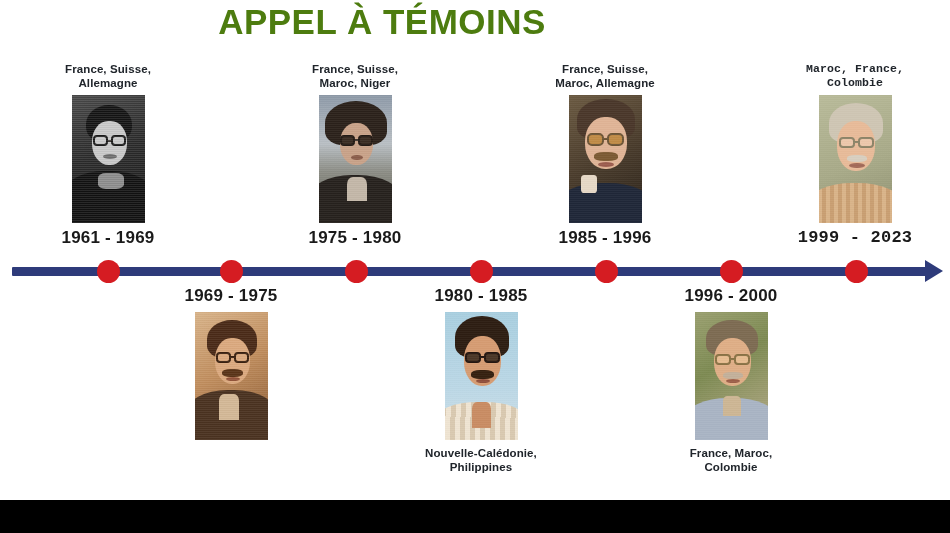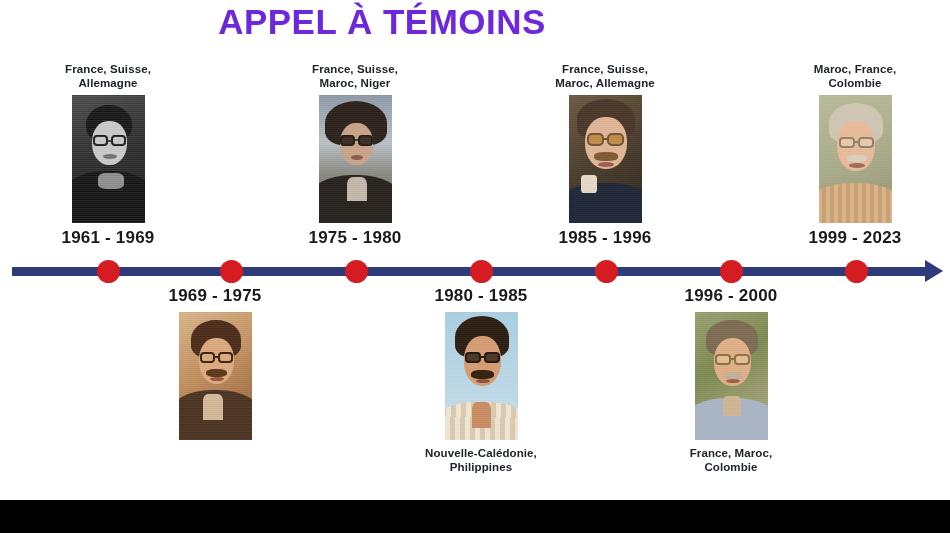--- a/index.html
+++ b/index.html
@@ -16,21 +16,21 @@
   }
 
   
   #title {
     position: absolute;
     top: 2px; left: 0; width: 764px;
     text-align: center;
     font-size: 35px;
     font-weight: bold;
     letter-spacing: 0.5px;
-    color: #6d28d9;
+    color: #4d7c0f;
     font-family: "Liberation Sans", sans-serif;
   }
 
   
   #axis-line {
     position: absolute;
     left: 12px; top: 267px;
     width: 915px; height: 9px;
     background: #2E3B7A;
     border-radius: 1px;
@@ -173,21 +173,21 @@
       <div class="bridge" style="left:34px;top:43px;width:5px;background:#6d5536;"></div>
       <div class="stache" style="left:25px;top:57px;width:24px;height:9px;background:#7c5a33;"></div>
       <div class="mouth" style="left:29px;top:67px;width:16px;height:5px;background:#9b5c4e;"></div>
       <div class="torso" style="height:40px;background:#1f2738;"></div>
       <div style="position:absolute;left:12px;bottom:30px;width:16px;height:18px;background:#e6d8c6;border-radius:20%;"></div>
       <div class="grain" style="opacity:.08;"></div>
     </div>
     <div class="years">1985 - 1996</div>
   </div>
 
-  <div class="entry above" style="left:780px;">
+  <div class="entry above" style="left:780px;font-family:Liberation Mono, monospace;">
     <div class="countries">
       <div>Maroc, France,</div>
       <div>Colombie</div>
     </div>
     <div class="photo">
       <div class="bg" style="background:linear-gradient(160deg,#b9bb9a 0%,#a8aa88 55%,#8e9070 100%);"></div>
       <div class="hair" style="left:10px;top:8px;width:54px;height:40px;background:#cfc6b4;border-radius:50% 50% 30% 30%;"></div>
       <div class="face" style="left:18px;top:26px;width:38px;height:50px;background:#e8bb99;"></div>
       <div class="lensL" style="left:20px;top:42px;width:16px;height:11px;border-color:#8d8468;background:rgba(255,255,255,.18);"></div>
       <div class="lensR" style="left:39px;top:42px;width:16px;height:11px;border-color:#8d8468;background:rgba(255,255,255,.18);"></div>
@@ -204,21 +204,21 @@
   <div id="axis-arrow"></div>
 
   <div class="axis-dot" style="left:108px;"></div>
   <div class="axis-dot" style="left:231px;"></div>
   <div class="axis-dot" style="left:356px;"></div>
   <div class="axis-dot" style="left:481px;"></div>
   <div class="axis-dot" style="left:606px;"></div>
   <div class="axis-dot" style="left:731px;"></div>
   <div class="axis-dot" style="left:856px;"></div>
 
-  <div class="entry below" style="left:140px;">
+  <div class="entry below" style="left:156px;">
     <div class="years">1969 - 1975</div>
     <div class="photo">
       <div class="bg" style="background:linear-gradient(150deg,#d9b48a 0%,#c08d5d 45%,#8a5a33 100%);"></div>
       <div class="hair" style="left:12px;top:8px;width:50px;height:38px;background:#4a2a17;border-radius:50% 50% 32% 32%;"></div>
       <div class="face" style="left:20px;top:26px;width:35px;height:46px;background:#dba97e;"></div>
       <div class="lensL" style="left:21px;top:40px;width:15px;height:11px;border-color:#3a2110;"></div>
       <div class="lensR" style="left:39px;top:40px;width:15px;height:11px;border-color:#3a2110;"></div>
       <div class="bridge" style="left:36px;top:44px;width:4px;background:#3a2110;"></div>
       <div class="stache" style="left:27px;top:57px;width:21px;height:8px;background:#5a3418;"></div>
       <div class="mouth" style="left:31px;top:65px;width:14px;height:4px;background:#93543a;"></div>

